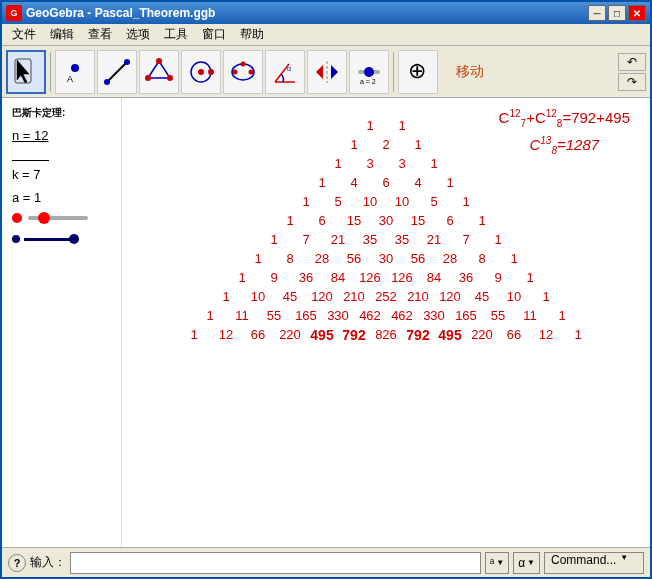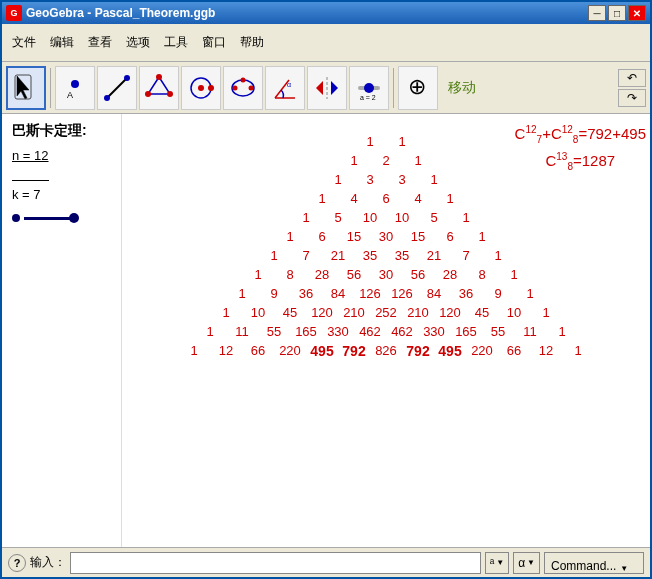--- a/index.html
+++ b/index.html
@@ -43,21 +43,21 @@
     .titlebar-btn {
       width: 18px; height: 16px;
       background: #ece9d8;
       border: 1px solid #666;
       display: flex; align-items: center; justify-content: center;
       font-size: 10px; cursor: pointer; color: #000;
     }
     .titlebar-btn.close { background: #e00; color: white; }
     .menubar {
       background: #ece9d8;
-      height: 38px;
+      height: 22px;
       display: flex;
       align-items: center;
       padding: 0 4px;
       border-bottom: 1px solid #aaa;
       font-size: 12px;
       gap: 2px;
     }
     .menu-item {
       padding: 2px 6px;
       cursor: pointer;
@@ -84,23 +84,23 @@
       border: 2px solid #316ac5;
       background: #dce6f7;
     }
     .tool-btn svg { width: 28px; height: 28px; }
     .tool-sep {
       width: 1px; height: 40px;
       background: #aaa;
       margin: 0 2px;
     }
     .move-label {
-      margin-left: 8px;
+      margin-left: 16px;
       font-size: 14px;
-      color: #4d7c0f;
+      color: #c2410c;
     }
     .undo-redo {
       margin-left: auto;
       display: flex;
       flex-direction: column;
       gap: 2px;
     }
     .undo-redo-btn {
       width: 28px; height: 18px;
       background: #ece9d8;
@@ -116,21 +116,21 @@
       overflow: hidden;
     }
     .left-panel {
       width: 120px;
       padding: 8px 10px;
       background: white;
       border-right: 1px solid #ddd;
       font-size: 13px;
     }
     .panel-title {
-      font-size: 14px;
+      font-size: 10px;
       font-weight: bold;
       margin-bottom: 8px;
       color: #000;
     }
     .param-row {
       display: flex;
       align-items: center;
       margin-bottom: 6px;
       font-size: 13px;
     }
@@ -162,21 +162,21 @@
     }
     .content-area {
       flex: 1;
       position: relative;
       background: white;
       overflow: hidden;
     }
     .formula-area {
       position: absolute;
       top: 10px;
-      right: 4px;
+      right: 20px;
       font-size: 14px;
       color: #cc0000;
       text-align: center;
     }
     .pascal-triangle {
       position: absolute;
       top: 20px;
       left: 0;
       right: 0;
       display: flex;
@@ -231,21 +231,21 @@
       cursor: pointer;
       display: flex; align-items: center; gap: 2px;
     }
     .command-dropdown {
       height: 22px;
       border: 1px solid #888;
       background: #ece9d8;
       padding: 0 6px;
       font-size: 12px;
       cursor: pointer;
-      display: flex; align-items: flex-end; gap: 4px;
+      display: flex; align-items: flex-start; gap: 4px;
       min-width: 100px;
     }
     .chevron { font-size: 8px; }
   </style>
 </head>
 <body>
 
 <div class="window">
 
   <div class="titlebar">
@@ -363,36 +363,47 @@
       <div class="panel-title">巴斯卡定理:</div>
 
       <div class="param-row">
         <span class="underline-val" style="border-bottom: 1px solid rgb(0, 0, 0); display: inline-block; padding-bottom: 17px; text-decoration: underline;">n = 12</span>
       </div>
 
       <div class="param-row" style="margin-top:4px;">
         <span>k = 7</span>
       </div>
 
+      <div style="margin-top:8px;">
+        <div class="slider-row">
+          <span class="slider-label">a = 1</span>
+        </div>
+        <div style="display:flex; align-items:center; gap:6px; margin-top:2px;">
+          <div style="width:10px;height:10px;background:red;border-radius:50%;"></div>
+          <div class="slider-track">
+            <div class="slider-thumb-red"></div>
+          </div>
+        </div>
+      </div>
 
       <div style="margin-top:12px; display:flex; align-items:center; gap:4px;">
         <div style="width:8px;height:8px;background:#000066;border-radius:50%;"></div>
         <div style="width:50px;height:3px;background:#000066;position:relative;">
           <div style="width:10px;height:10px;background:#000066;border-radius:50%;position:absolute;top:-3.5px;right:-5px;"></div>
         </div>
       </div>
     </div>
 
     <div class="content-area">
 
       <div class="formula-area">
         <div style="font-size:15px;">
           <span>C<sup style="font-size:10px;">12</sup><sub style="font-size:10px;">7</sub>+C<sup style="font-size:10px;">12</sup><sub style="font-size:10px;">8</sub>=792+495</span>
         </div>
-        <div style="font-size:15px; margin-top:6px;">
+        <div style="font-size:15px; margin-top:6px;font-style:italic;">
           <span>C<sup style="font-size:10px;">13</sup><sub style="font-size:10px;">8</sub>=1287</span>
         </div>
       </div>
 
       <div class="pascal-triangle" id="pascal-container">
       <div class="triangle-row">
             <span class="triangle-cell">1</span>
             <span class="triangle-cell">1</span>
           </div>
           <div class="triangle-row">

